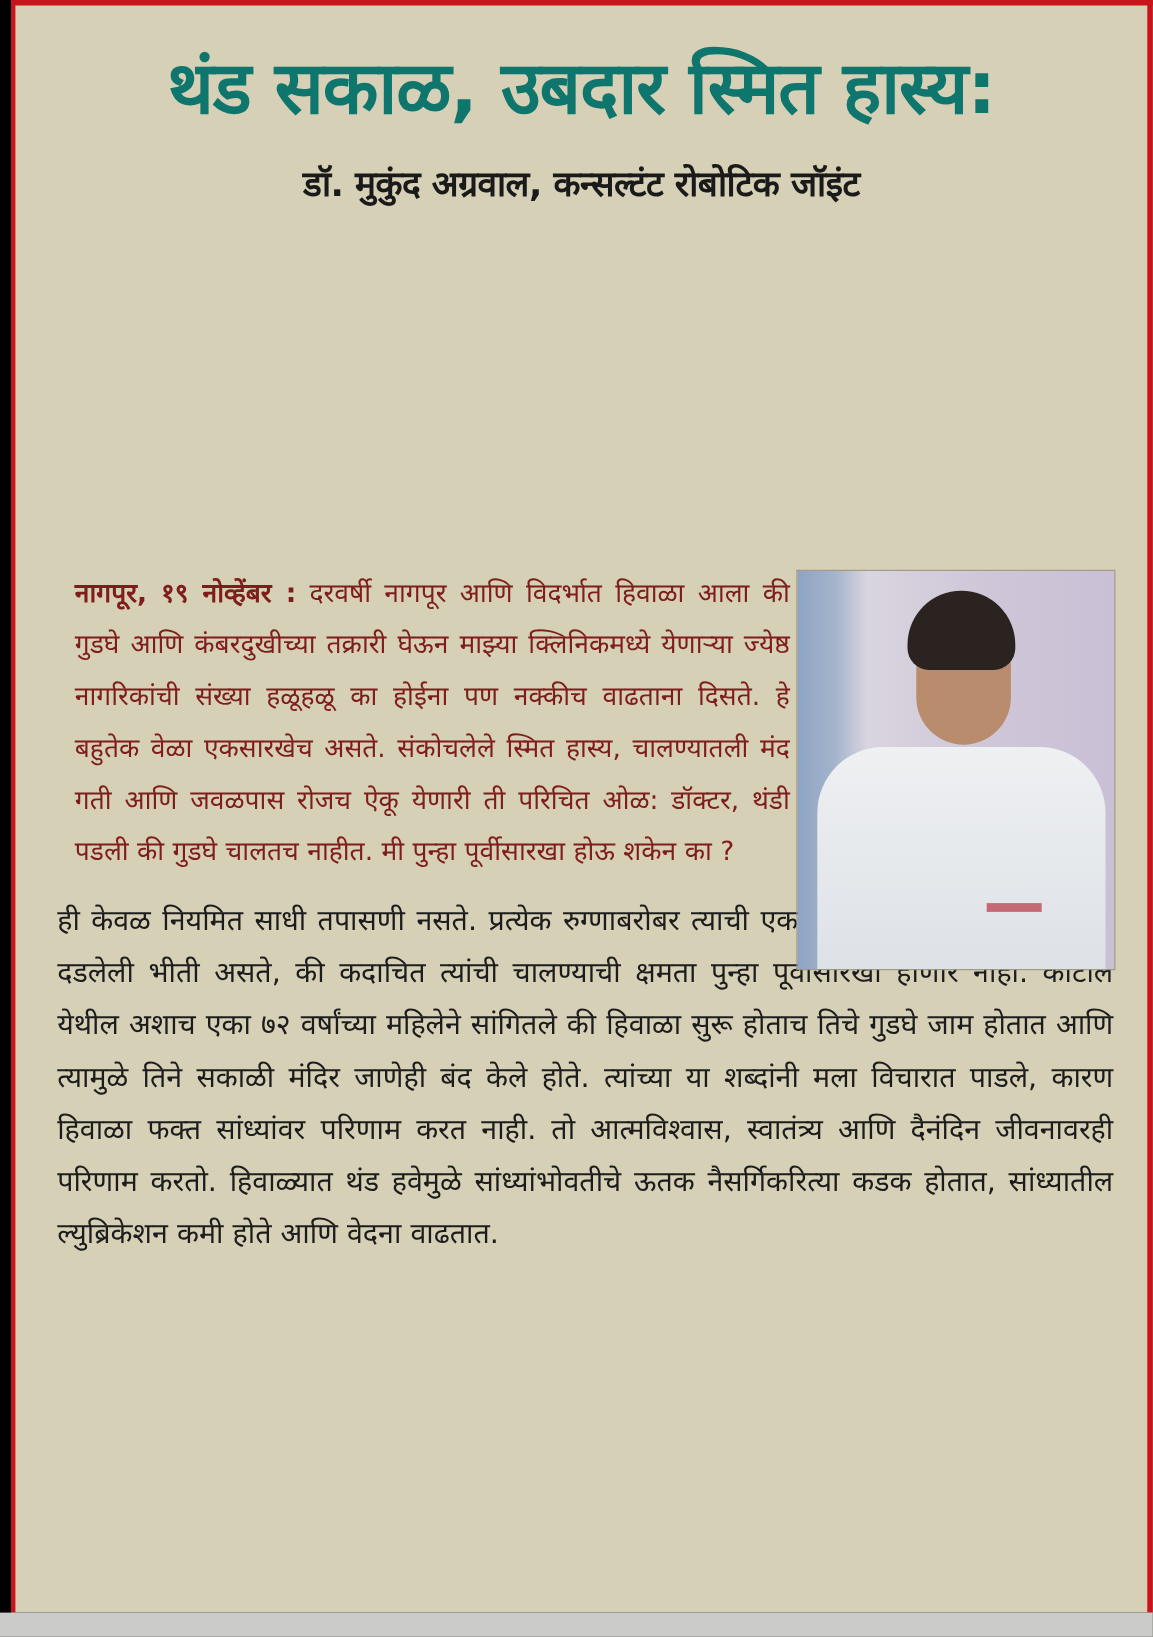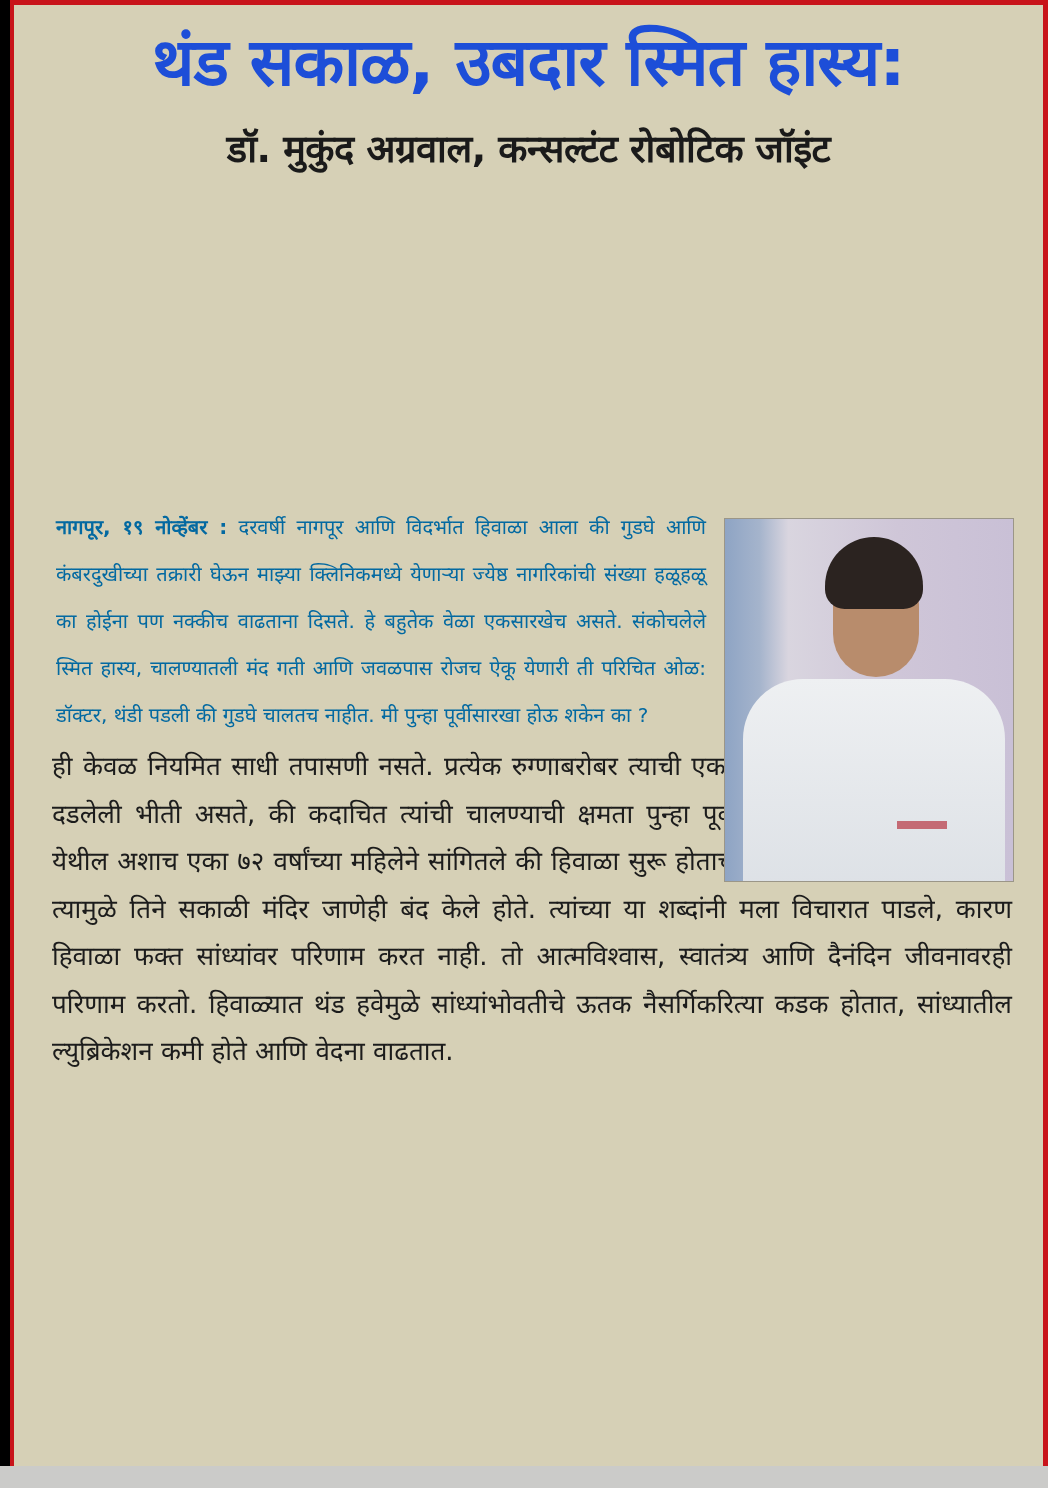--- a/index.html
+++ b/index.html
@@ -14,34 +14,34 @@
     box-sizing: border-box;
     border-top: 5px solid #c8141a;
     border-left: 4px solid #c8141a;
     border-right: 5px solid #c8141a;
   }
   .bottom-strip {
     position: absolute; left: 0; top: 1466px; width: 1048px; height: 22px;
     background: #cbcbc9;
   }
   .headline {
-    margin: 0; padding-top: 12px;
+    margin: 0; padding-top: 30px;
     text-align: center; font-weight: bold;
-    font-size: 66px; line-height: 92px; color: #1d4ed8;
+    font-size: 66px; line-height: 92px; color: #0f766e;
     letter-spacing: -1px;
   }
   .byline {
     margin: 14px 0 0 0; text-align: center; font-weight: bold;
-    font-size: 38px; line-height: 52px; color: #1a1a1a;
+    font-size: 32px; line-height: 52px; color: #1a1a1a;
     letter-spacing: -0.5px;
   }
   .body-wrap { position: absolute; left: 38px; top: 495px; width: 960px; }
   .lead {
-    width: 650px; font-size: 20px; line-height: 47px; color: #0369a1;
-    text-align: justify; margin: 4px;
+    width: 650px; font-size: 24px; line-height: 47px; color: #7f1d1d;
+    text-align: justify; margin: 16px;
   }
   .dateline { font-weight: bold; }
   .photo {
     position: absolute; left: 672px; top: 18px; width: 288px; height: 362px;
     border: 1px solid #9b9688;
     background: linear-gradient(90deg, #8ea4c4 0%, #a5b4cc 12%, #d9d5df 22%, #cfc6d8 60%, #c9c0d6 100%);
     overflow: hidden;
   }
   .photo .hair {
     position: absolute; left: 100px; top: 18px; width: 98px; height: 72px;

